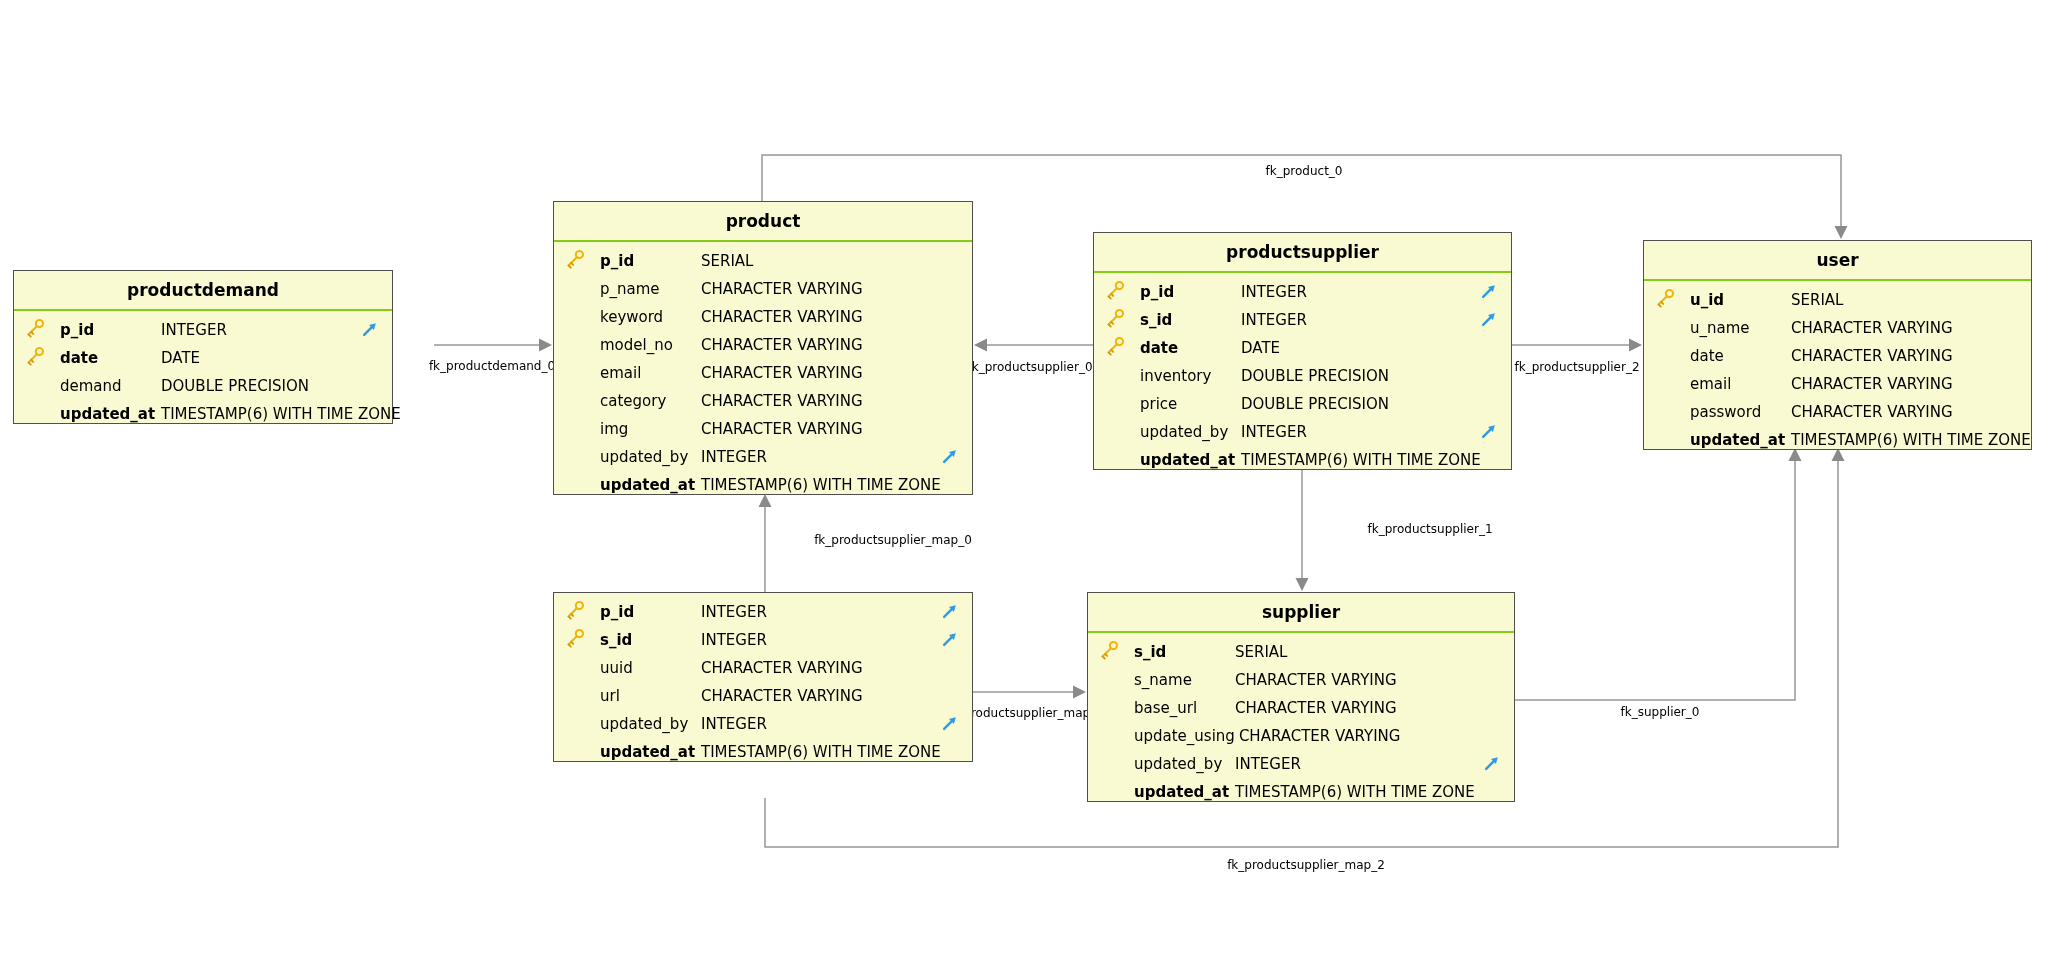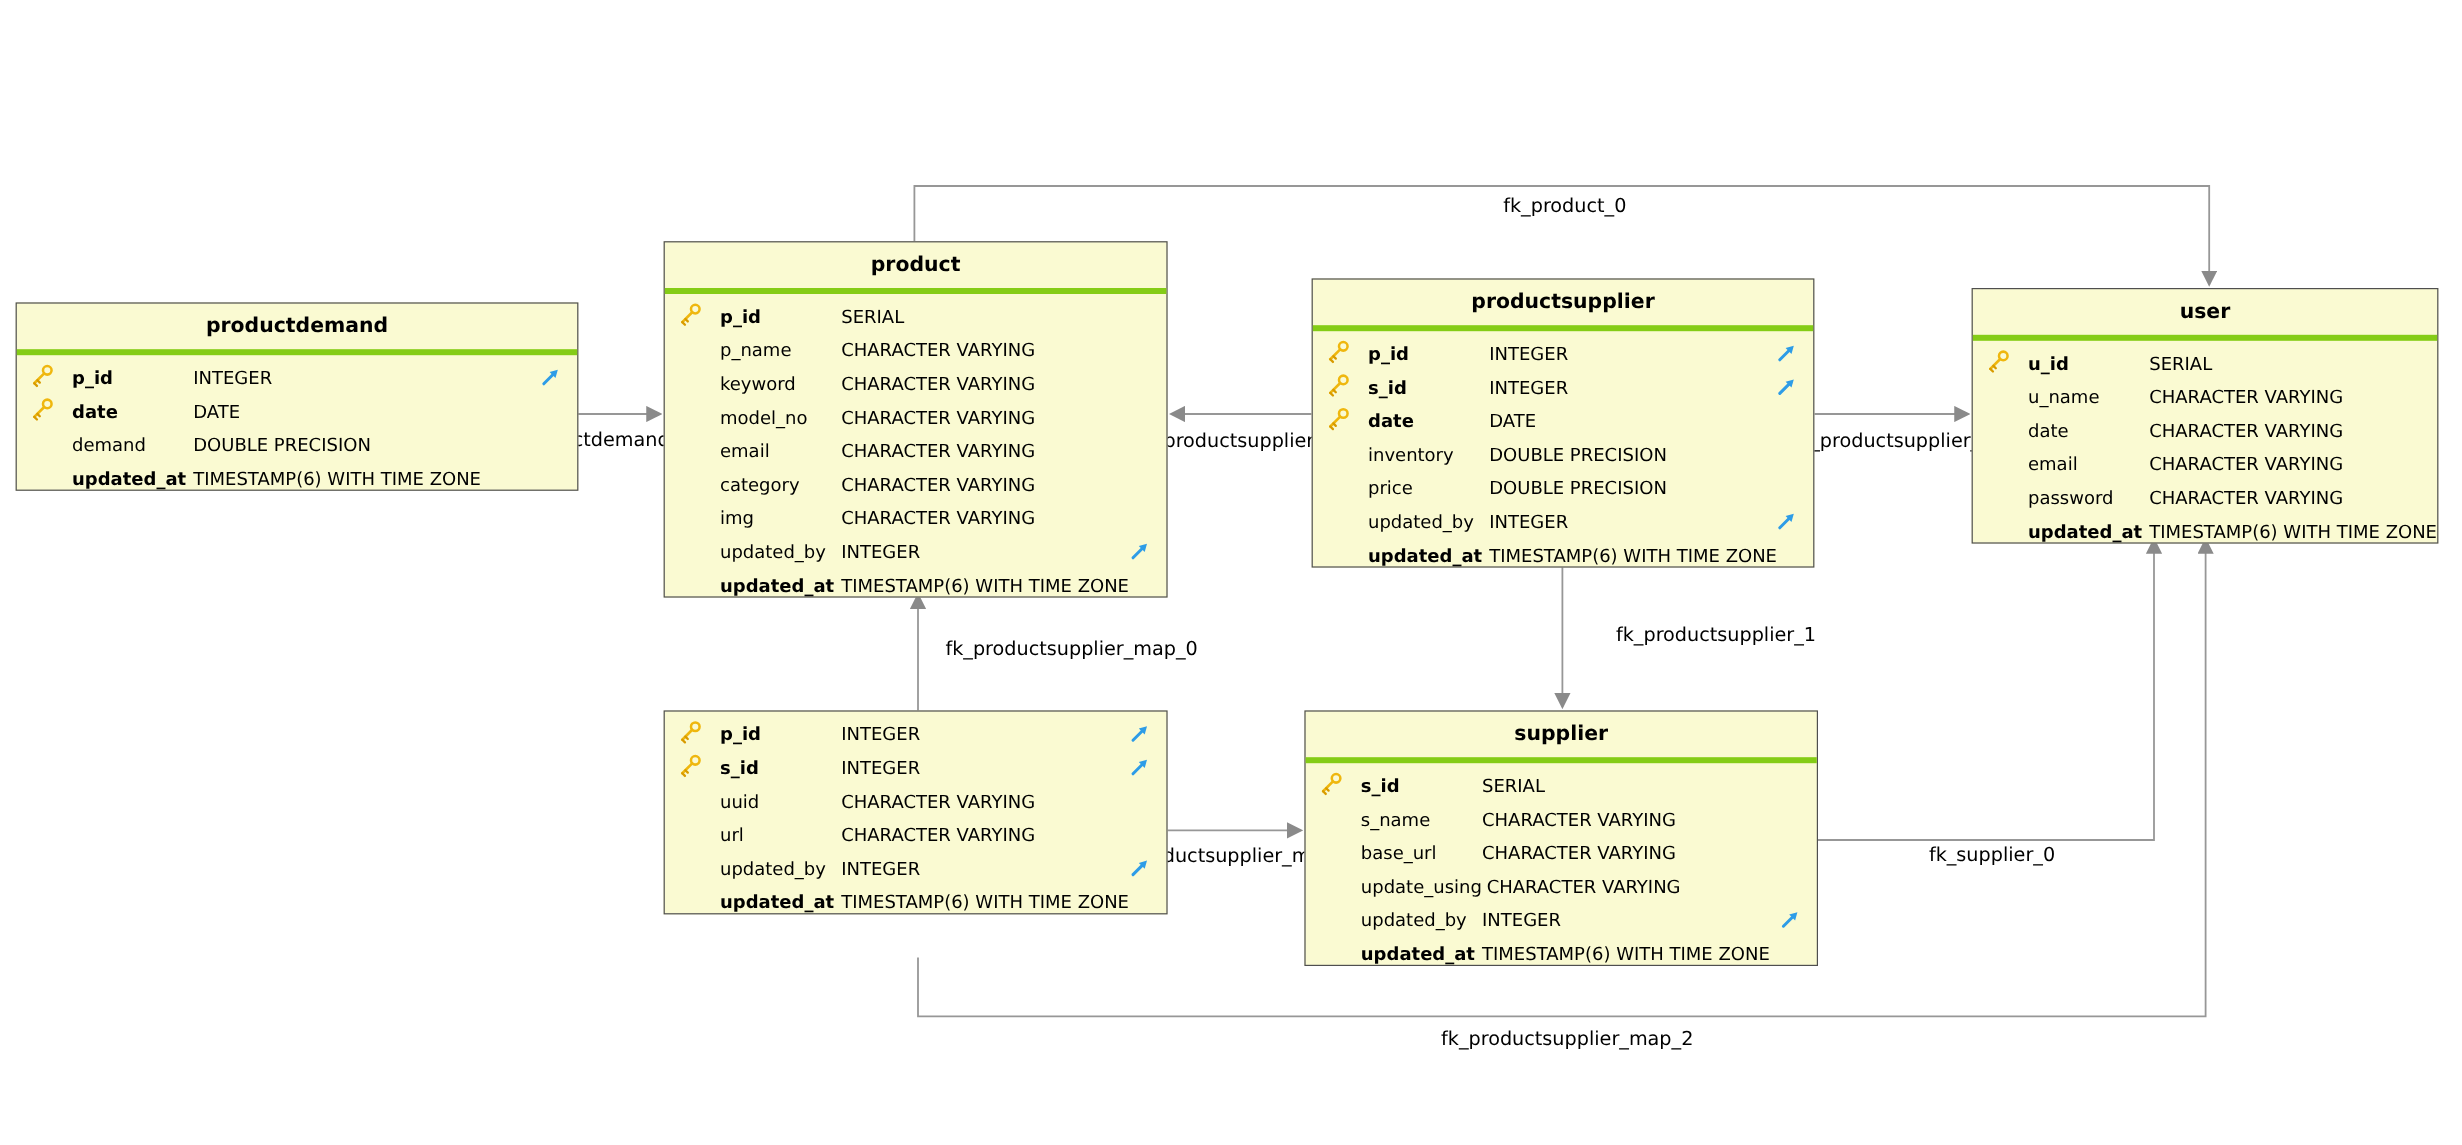--- a/index.html
+++ b/index.html
@@ -14,36 +14,36 @@
   #canvas{position:absolute;left:0;top:0;width:2052px;height:954px;}
 
   
   #edges{position:absolute;left:0;top:0;pointer-events:none;}
   .edge{fill:none;stroke:var(--edge-color);stroke-width:1.5;}
   #arrowhead path{fill:var(--arrow-color);}
 
   .edge-label{
     position:absolute;
     transform:translate(-50%,-50%);
-    font-size:16px;
+    font-size:12px;
     white-space:nowrap;
   }
 
   
   .entity{
     position:absolute;
     background:var(--entity-fill);
     border:1.5px solid var(--entity-border);
     box-sizing:border-box;
   }
   .entity-title{
     height:38px;line-height:38px;
     text-align:center;
     font-size:17px;font-weight:bold;
-    border-bottom:5px solid #84cc16;
+    border-bottom:2px solid #84cc16;
     white-space:nowrap;
   }
   .row{
     height:28px;
     display:flex;align-items:flex-end;
     padding:0 12px 0 10px;
     font-size:15px;
   }
   .keycell{width:36px;flex:none;display:flex;align-items:center;}
   .colname{min-width:97px;flex:none;padding-right:4px;white-space:nowrap;}
@@ -83,21 +83,21 @@
   <div class="edge-label" style="left:1304px;top:171px">fk_product_0</div>
   <div class="edge-label" style="left:492px;top:366px">fk_productdemand_0</div>
   <div class="edge-label" style="left:1030px;top:367px">fk_productsupplier_0</div>
   <div class="edge-label" style="left:1577px;top:367px">fk_productsupplier_2</div>
   <div class="edge-label" style="left:1430px;top:529px">fk_productsupplier_1</div>
   <div class="edge-label" style="left:893px;top:540px">fk_productsupplier_map_0</div>
   <div class="edge-label" style="left:1025px;top:713px">fk_productsupplier_map_1</div>
   <div class="edge-label" style="left:1660px;top:712px">fk_supplier_0</div>
   <div class="edge-label" style="left:1306px;top:865px">fk_productsupplier_map_2</div>
 
-  <div class="entity" style="left:13px;top:252px;width:469px">
+  <div class="entity" style="left:13px;top:270px;width:380px">
     <div class="entity-title">productdemand</div>
     <div class="rows">
         <div class="row">
           <span class="keycell">
             <svg class="key-icon" viewBox="0 0 24 24" width="22" height="22">
               <circle cx="16.8" cy="7.2" r="3.9"></circle>
               <line x1="14" y1="10" x2="5" y2="19"></line>
               <line class="tooth" x1="7.8" y1="16.2" x2="10" y2="18.4"></line>
               <line class="tooth" x1="5" y1="19" x2="7.4" y2="21.4"></line>
             </svg>

